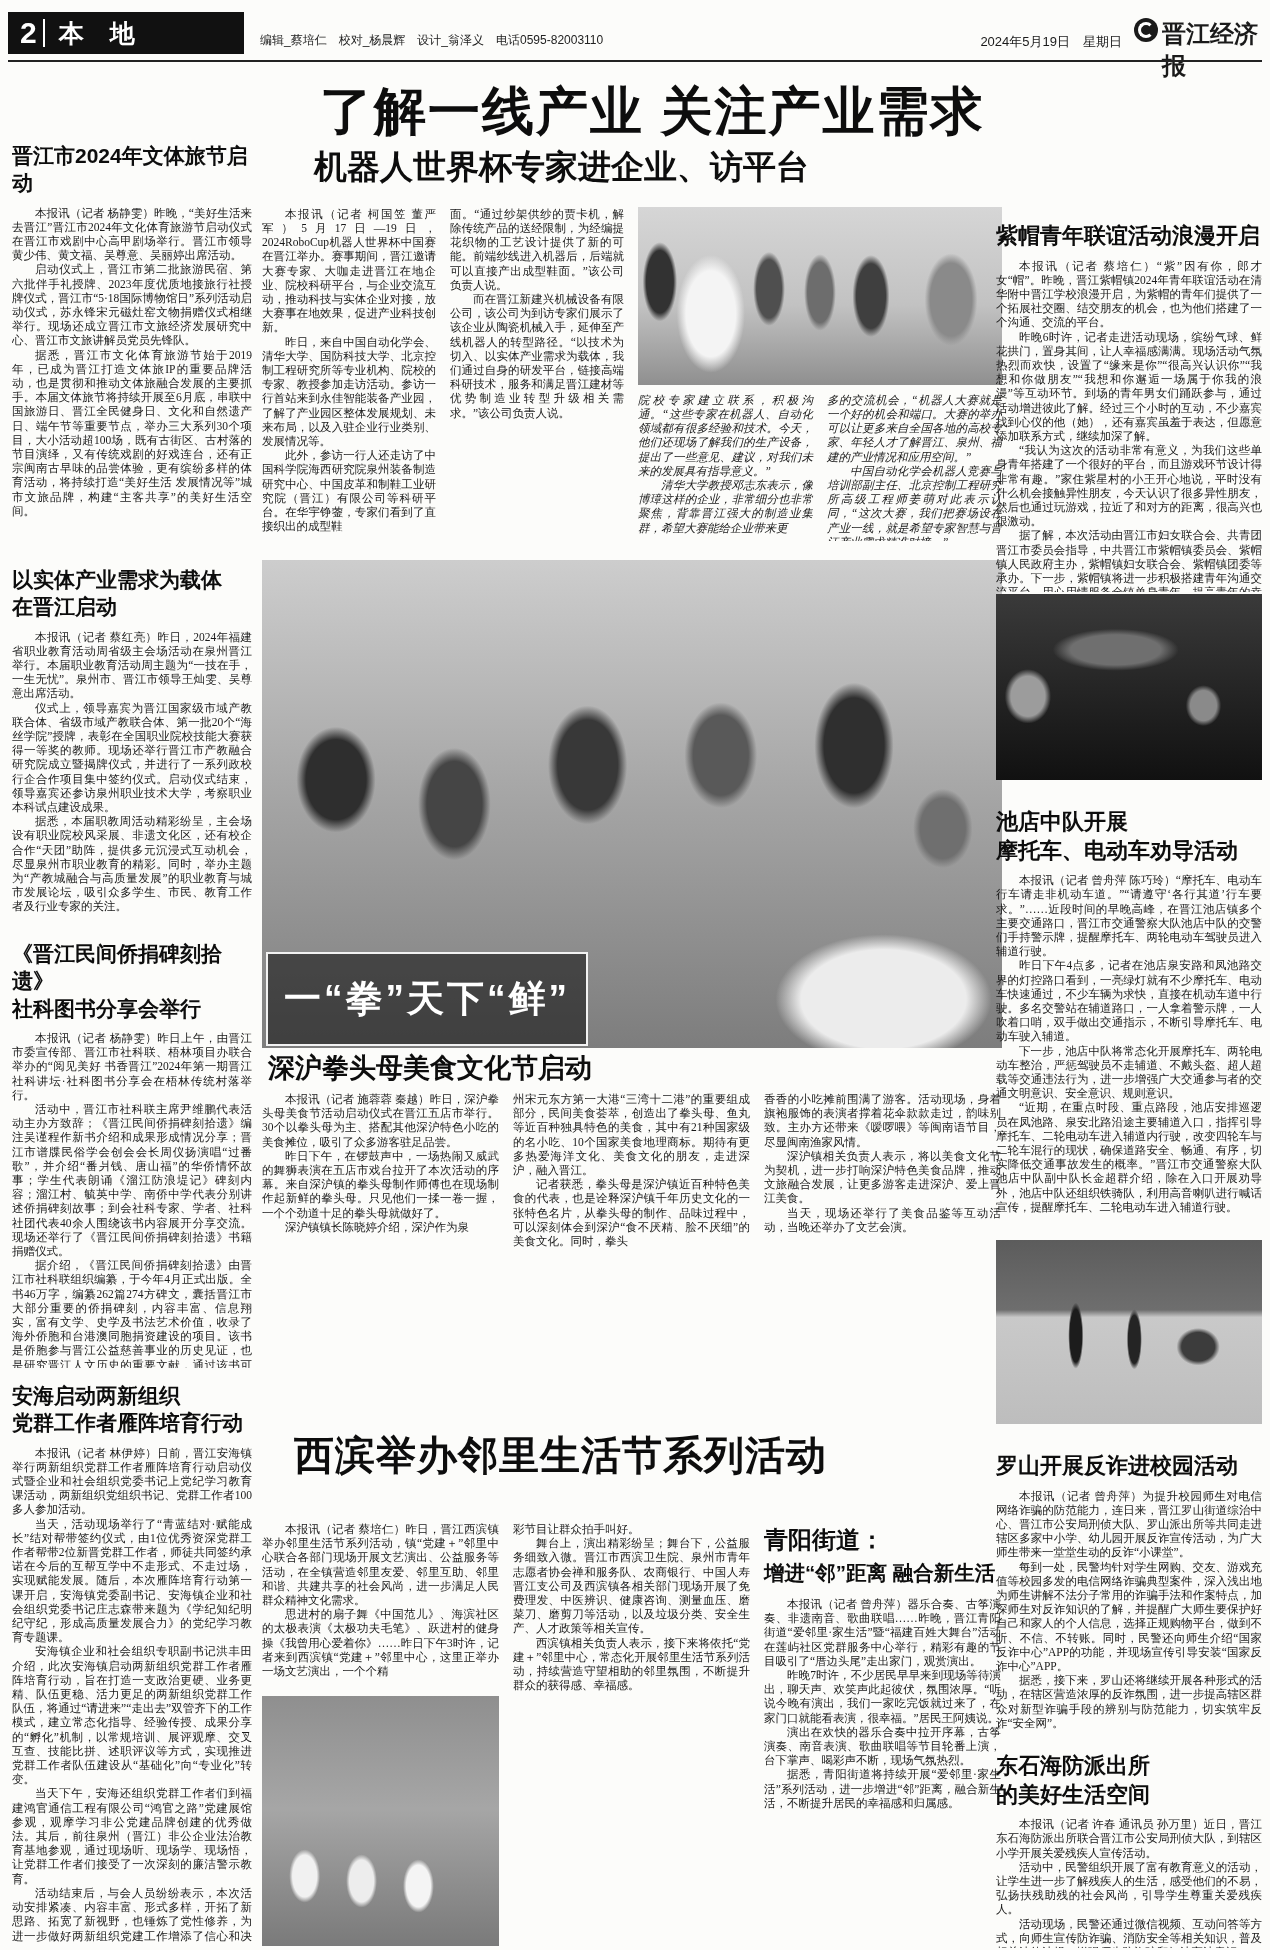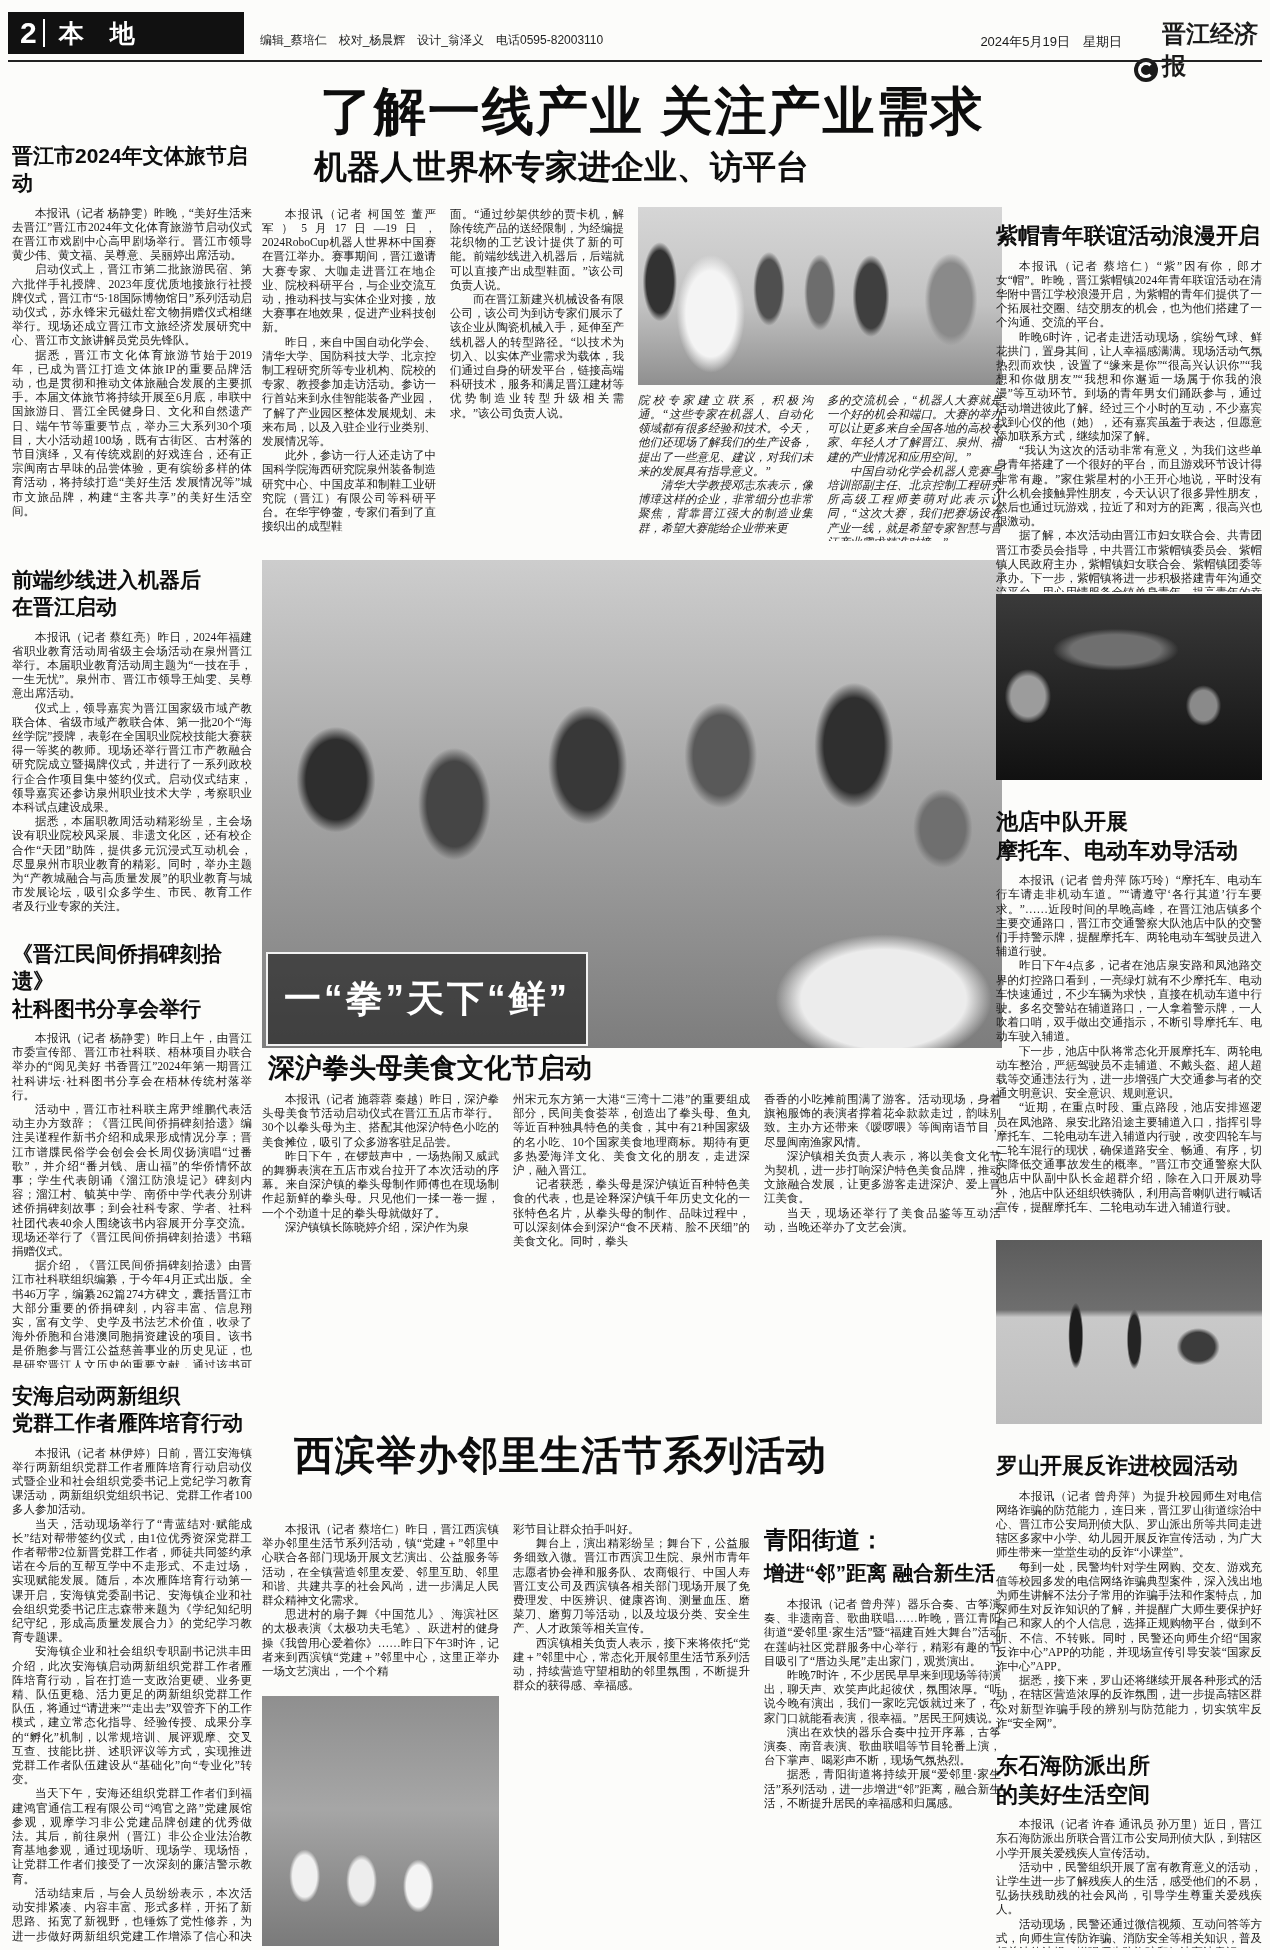--- a/index.html
+++ b/index.html
@@ -8,21 +8,21 @@
   
   .section-tab{position:absolute;left:8px;top:12px;width:236px;height:42px;background:#111;
         color:#fff;display:flex;align-items:center;font-family:"Liberation Sans",sans-serif;}
   .pg-num{font-size:30px;font-weight:700;margin-left:12px;}
   .tab-div{width:2px;height:28px;background:#fff;margin:0 14px 0 6px;}
   .sec-name{font-size:25px;font-weight:700;letter-spacing:26px;}
   .meta{position:absolute;left:260px;top:32px;font-size:12px;color:#222;
         font-family:"Liberation Sans",sans-serif;}
   .date{position:absolute;left:860px;top:33px;width:262px;text-align:right;font-size:13px;
         font-family:"Liberation Sans",sans-serif;}
-  .masthead{position:absolute;left:1134px;top:18px;display:flex;align-items:flex-end;}
+  .masthead{position:absolute;left:1134px;top:18px;display:flex;align-items:flex-start;}
   .logo-circle{width:24px;height:24px;border-radius:50%;background:#1a1a1a;position:relative;flex:none;}
   .logo-circle::after{content:"";position:absolute;inset:4px;border-radius:50%;
         border:3px solid #fff;border-right-color:#1a1a1a;}
   .mh-text{font-size:24px;font-weight:900;letter-spacing:0;margin-left:4px;
         font-family:"Liberation Sans",sans-serif;}
   .hdr-rule{position:absolute;left:8px;top:60px;width:1254px;height:2px;background:#222;}
   
   p{margin:0;font-size:11.5px;line-height:14.2px;text-align:justify;text-indent:2em;color:#191919;}
   .cont p:first-child{text-indent:0;}
   h1,h2,h3{font-family:"Liberation Sans",sans-serif;color:#0d0d0d;}
@@ -122,21 +122,21 @@
         <span>晋江市2024年文体旅节启动</span>
       </h2>
     <div class="body">
         <p>本报讯（记者 杨静雯）昨晚，“美好生活来去晋江”晋江市2024年文化体育旅游节启动仪式在晋江市戏剧中心高甲剧场举行。晋江市领导黄少伟、黄文福、吴尊意、吴丽婷出席活动。</p>
         <p>启动仪式上，晋江市第二批旅游民宿、第六批伴手礼授牌、2023年度优质地接旅行社授牌仪式，晋江市“5·18国际博物馆日”系列活动启动仪式，苏永锋宋元磁灶窑文物捐赠仪式相继举行。现场还成立晋江市文旅经济发展研究中心、晋江市文旅讲解员党员先锋队。</p>
         <p>据悉，晋江市文化体育旅游节始于2019年，已成为晋江打造文体旅IP的重要品牌活动，也是贯彻和推动文体旅融合发展的主要抓手。本届文体旅节将持续开展至6月底，串联中国旅游日、晋江全民健身日、文化和自然遗产日、端午节等重要节点，举办三大系列30个项目，大小活动超100场，既有古街区、古村落的节目演绎，又有传统戏剧的好戏连台，还有正宗闽南古早味的品尝体验，更有缤纷多样的体育活动，将持续打造“美好生活 发展情况等”城市文旅品牌，构建“主客共享”的美好生活空间。</p>
       </div>
   </div>
   <div class="article leftcol la2">
     <h2 class="lt">
-      <span>前端纱线进入机器后</span>
+      <span>以实体产业需求为载体</span>
       <span>在晋江启动</span>
     </h2>
     <div class="body">
         <p>本报讯（记者 蔡红亮）昨日，2024年福建省职业教育活动周省级主会场活动在泉州晋江举行。本届职业教育活动周主题为“一技在手，一生无忧”。泉州市、晋江市领导王灿雯、吴尊意出席活动。</p>
         <p>仪式上，领导嘉宾为晋江国家级市域产教联合体、省级市域产教联合体、第一批20个“海丝学院”授牌，表彰在全国职业院校技能大赛获得一等奖的教师。现场还举行晋江市产教融合研究院成立暨揭牌仪式，并进行了一系列政校行企合作项目集中签约仪式。启动仪式结束，领导嘉宾还参访泉州职业技术大学，考察职业本科试点建设成果。</p>
         <p>据悉，本届职教周活动精彩纷呈，主会场设有职业院校风采展、非遗文化区，还有校企合作“天团”助阵，提供多元沉浸式互动机会，尽显泉州市职业教育的精彩。同时，举办主题为“产教城融合与高质量发展”的职业教育与城市发展论坛，吸引众多学生、市民、教育工作者及行业专家的关注。</p>
       </div>
   </div>
   <div class="article leftcol la3">
     <h2 class="lt">

